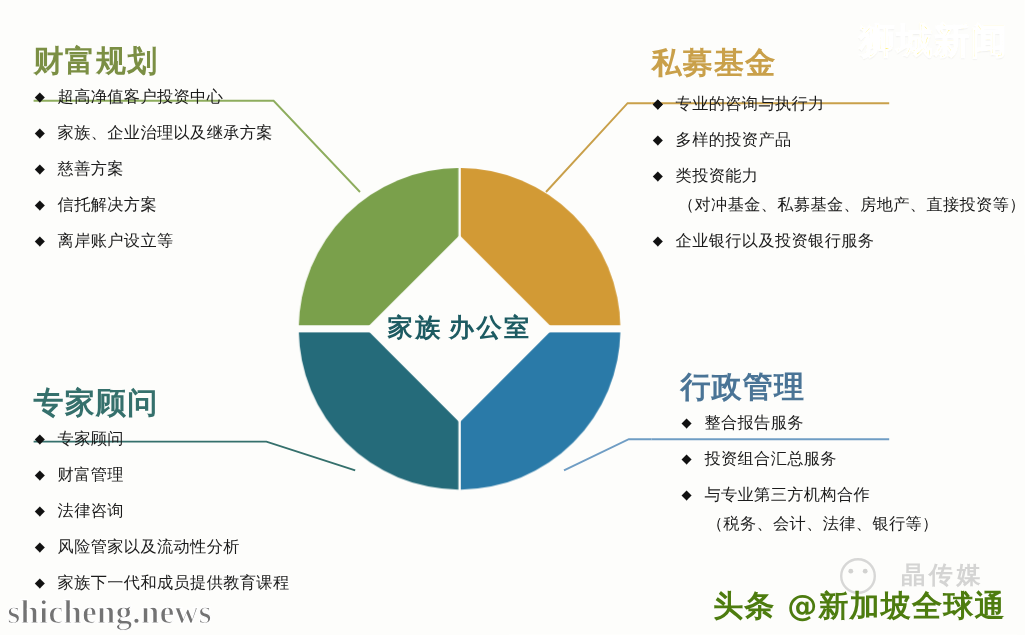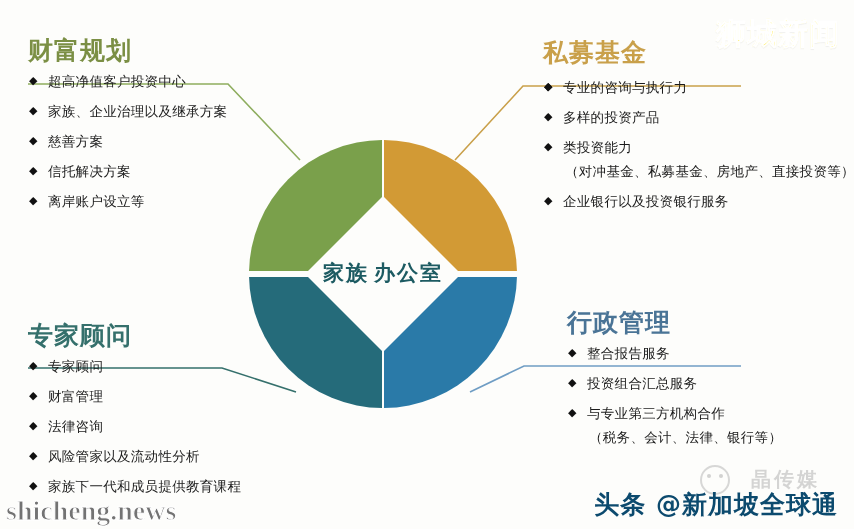--- a/index.html
+++ b/index.html
@@ -133,21 +133,21 @@
     color: #737373;
     -webkit-text-stroke: 1px #ffffff;
     text-shadow: 0 0 2px #ffffff;
   }
   .wm-bottom-right {
     position: absolute;
     right: 16px;
     bottom: 8px;
     font-size: 25px;
     font-weight: bold;
-    color: #0c4a6e;
+    color: #4d7c0f;
     letter-spacing: 1px;
     white-space: nowrap;
   }
   .wm-ghost {
     position: absolute;
     right: 34px;
     bottom: 36px;
     font-size: 20px;
     font-weight: bold;
     color: rgba(120,120,120,.30);

